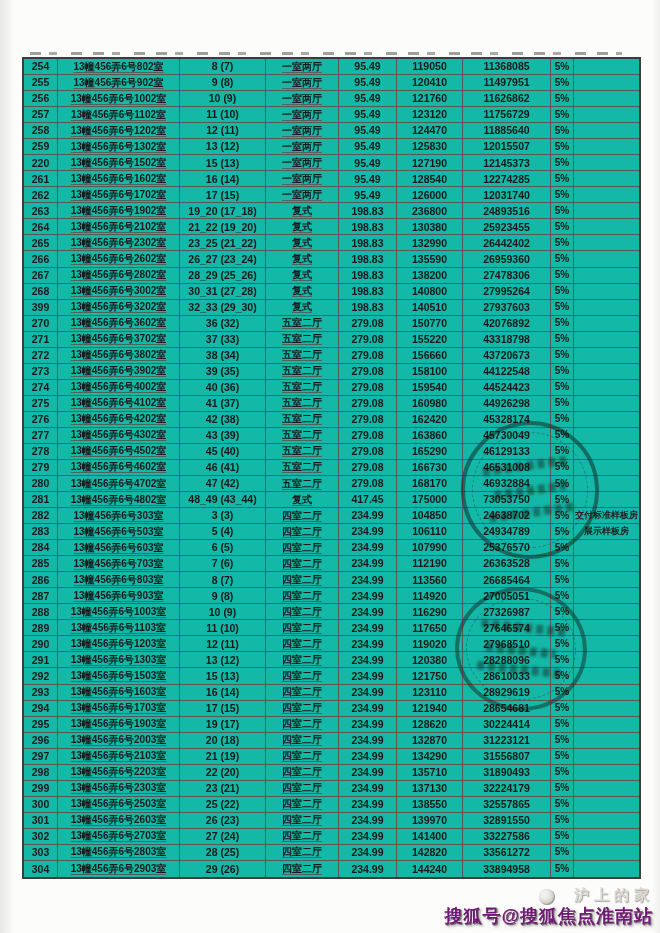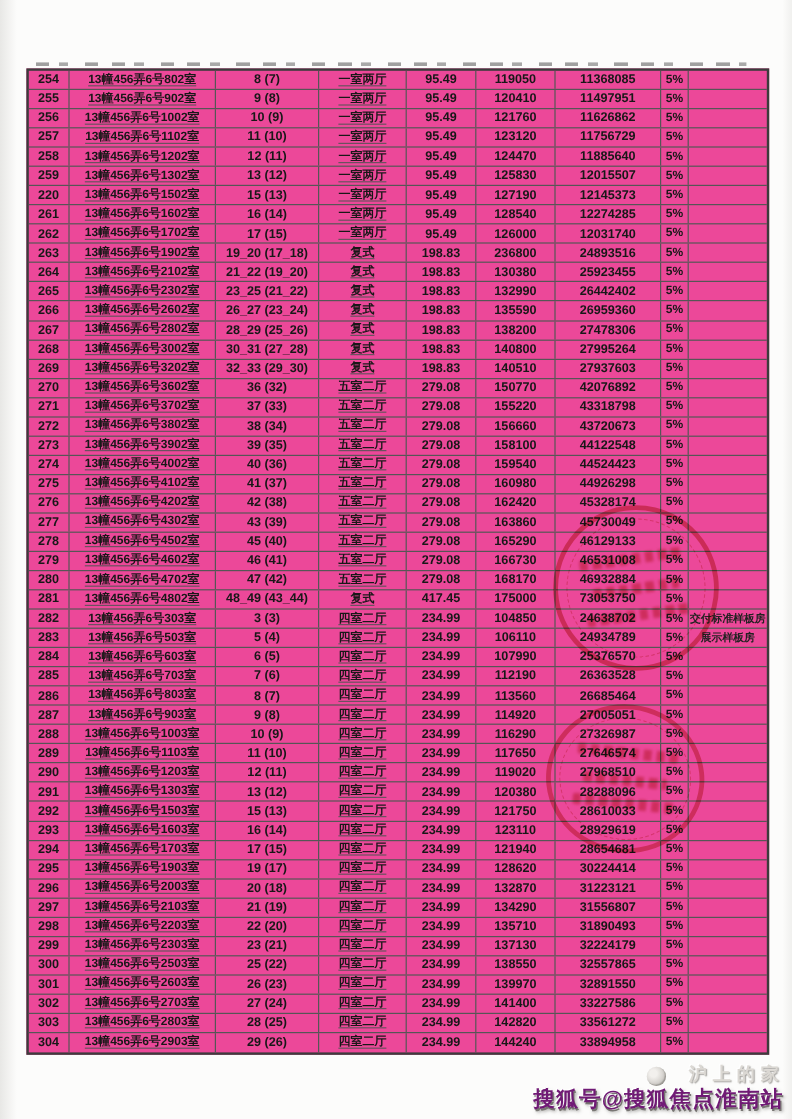--- a/index.html
+++ b/index.html
@@ -26,21 +26,21 @@
     position:absolute;left:30px;top:52px;width:592px;height:3px;opacity:.55;
     background:repeating-linear-gradient(90deg,
       #555 0 11px,transparent 11px 19px,
       #666 19px 27px,transparent 27px 41px,
       #555 41px 52px,transparent 52px 63px);
   }
 
   
   .price-table{
     position:absolute;left:22px;top:57px;width:615px;height:818px;
-    border:2px solid #3c3c3c;background:#ec4899;
+    border:2px solid #3c3c3c;background:#14b8a6;
     display:grid;grid-template-rows:repeat(51,1fr);
   }
   .tr{display:grid;grid-template-columns:34px 122px 86px 73px 58px 66px 88px 23px 1fr;
       border-bottom:1px solid #565656;}
   .tr:last-child{border-bottom:none;}
   .td{
     display:flex;align-items:center;justify-content:center;
     border-right:1px solid #565656;
     font-size:10.5px;color:#181818;font-weight:bold;
     white-space:nowrap;overflow:hidden;line-height:1;
@@ -269,21 +269,21 @@
         <div class="td c1">13幢456弄6号3002室</div>
         <div class="td c2">30_31 (27_28)</div>
         <div class="td c3">复式</div>
         <div class="td c4">198.83</div>
         <div class="td c5">140800</div>
         <div class="td c6">27995264</div>
         <div class="td c7">5%</div>
         <div class="td c8"></div>
       </div>
       <div class="tr">
-        <div class="td c0">269</div>
+        <div class="td c0">399</div>
         <div class="td c1">13幢456弄6号3202室</div>
         <div class="td c2">32_33 (29_30)</div>
         <div class="td c3">复式</div>
         <div class="td c4">198.83</div>
         <div class="td c5">140510</div>
         <div class="td c6">27937603</div>
         <div class="td c7">5%</div>
         <div class="td c8"></div>
       </div>
       <div class="tr">

